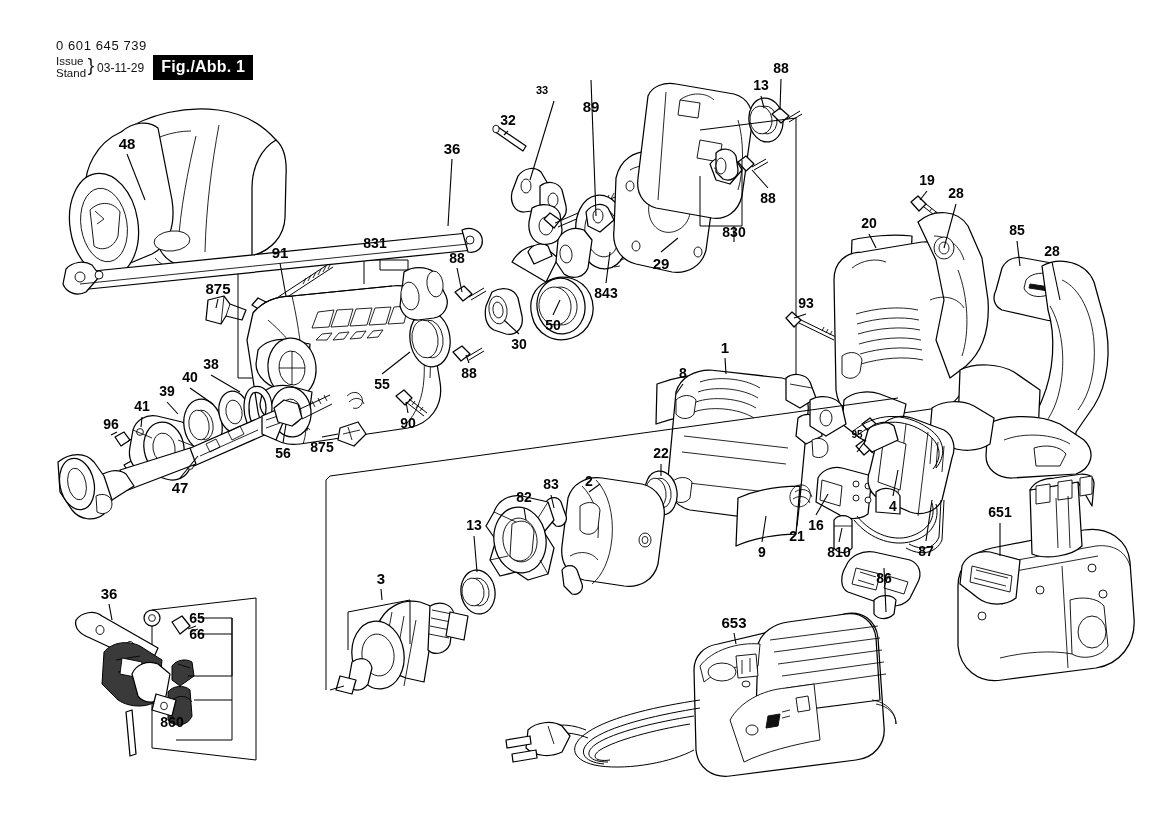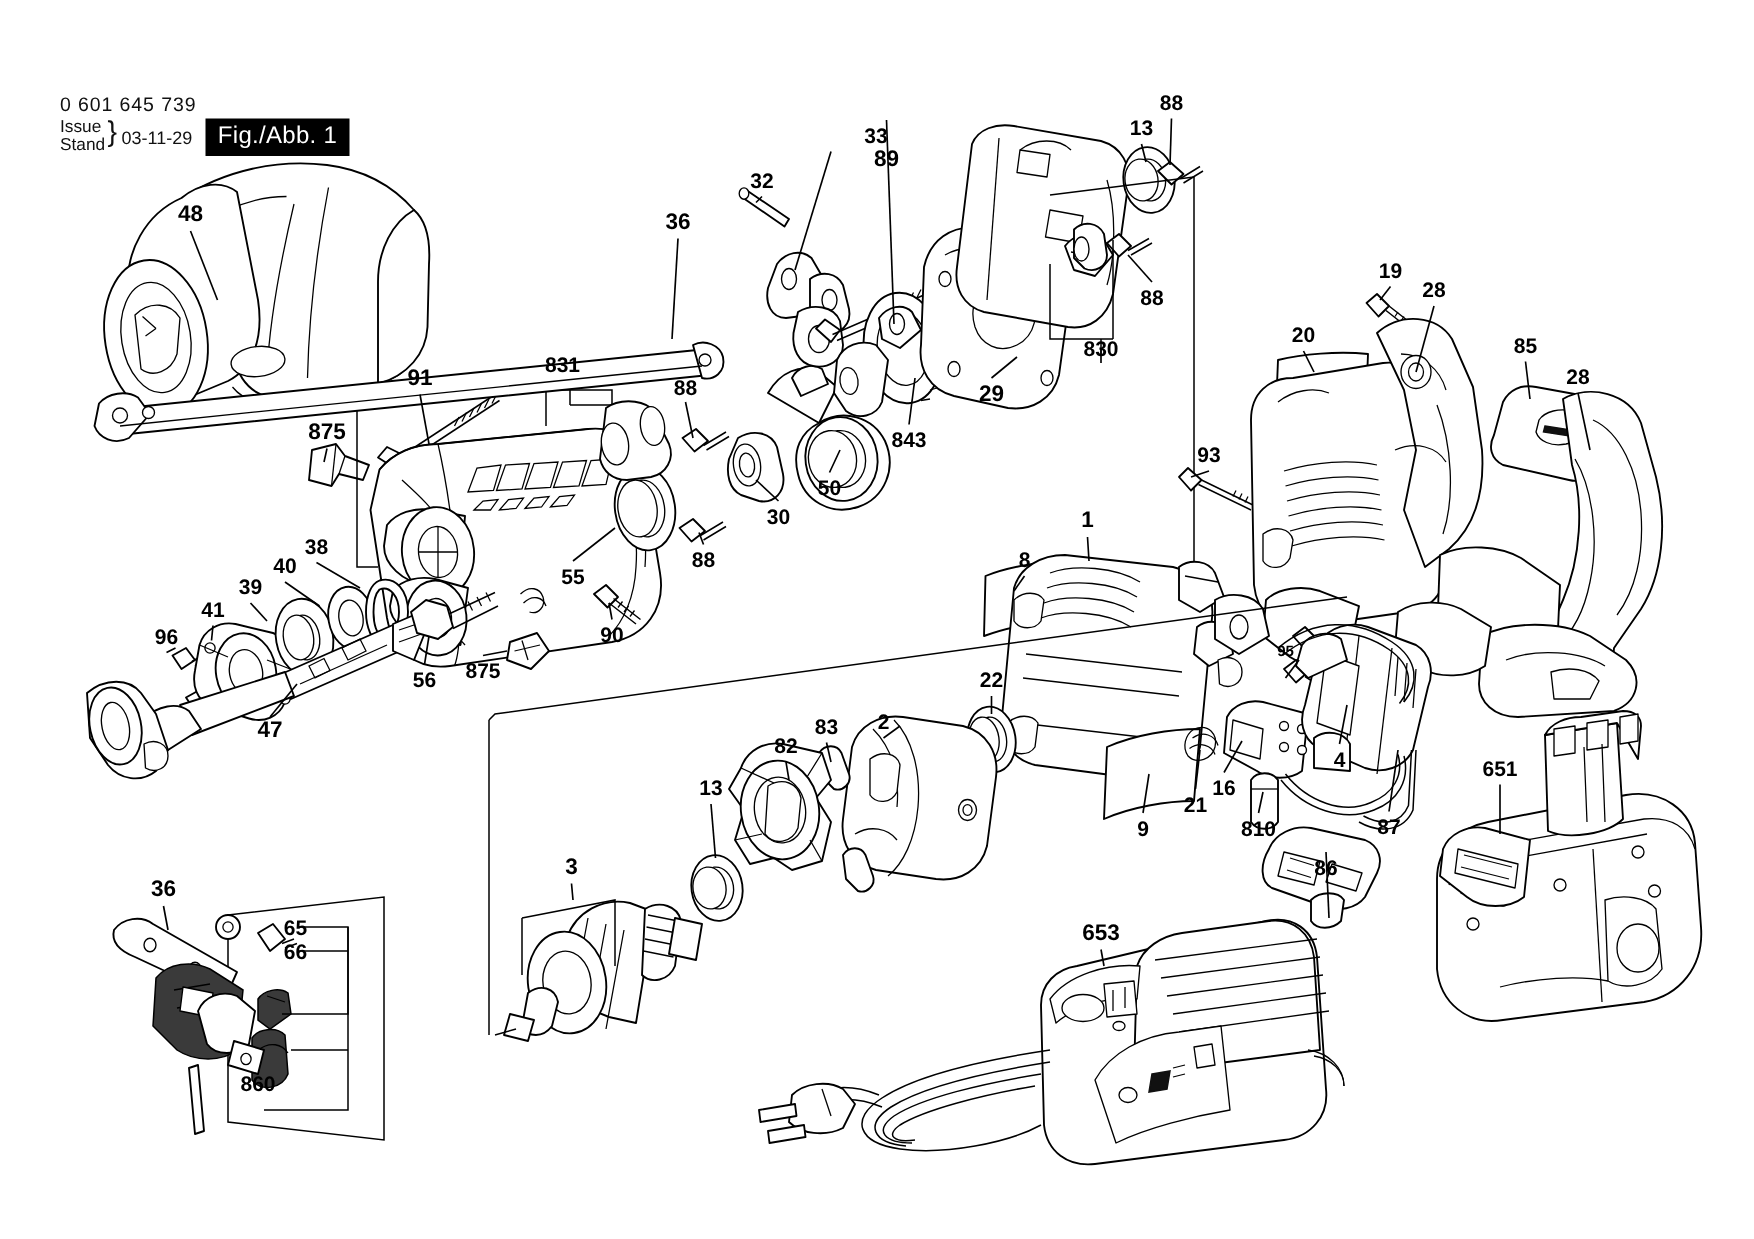--- a/index.html
+++ b/index.html
@@ -5,37 +5,37 @@
 <style>
   html,body{margin:0;padding:0;background:#ffffff;}
   body{font-family:"Liberation Sans",sans-serif;}
   #page{
     position:relative;
     width:1169px;height:826px;
     background:#ffffff;
     overflow:hidden;
   }
   
-  #header{position:absolute;left:40px;top:38px;margin-top:24px;}
+  #header{position:absolute;left:56px;top:38px;}
   .hdr-partno{
     font-size:13px;color:#111;letter-spacing:.6px;
     font-family:"Liberation Sans",sans-serif;white-space:nowrap;
   }
   .hdr-row2{display:flex;align-items:center;margin-top:2px;}
   .issue-stand{
     position:relative;font-size:11.5px;line-height:11.5px;color:#111;
     padding-right:9px;
   }
   .issue-stand .l1,.issue-stand .l2{display:block;}
   .brace{
     position:absolute;right:1px;top:-1px;font-size:19px;line-height:19px;
   }
   .hdr-date{font-size:12px;color:#111;margin-left:2px;white-space:nowrap;}
   .fig-badge{
-    background:#000;color:#fff;font-weight:normal;font-size:16px;
+    background:#000;color:#fff;font-weight:bold;font-size:16px;
     padding:3px 8px 4px 8px;margin-left:9px;letter-spacing:.2px;
     white-space:nowrap;
   }
   
   #footer{
     position:absolute;right:29px;bottom:34px;
     text-align:left;font-size:11.5px;line-height:13.2px;color:#111;
   }
   #footer div{white-space:nowrap;}
   
@@ -731,21 +731,21 @@
       <div class="lbl" style="left: 408px; top: 423px; font-size: 14px;">90</div>
       <div class="lbl" style="left: 382px; top: 384px; font-size: 14px;">55</div>
       <div class="lbl" style="left: 469px; top: 373px; font-size: 14px;">88</div>
       <div class="lbl" style="left: 457px; top: 258px; font-size: 14px;">88</div>
       <div class="lbl" style="left: 375px; top: 243px; font-size: 14px;">831</div>
       <div class="lbl" style="left: 519px; top: 344px; font-size: 14px;">30</div>
       <div class="lbl" style="left: 553px; top: 325px; font-size: 14px;">50</div>
       <div class="lbl" style="left: 606px; top: 293px; font-size: 14px;">843</div>
       <div class="lbl" style="left: 452px; top: 148px; font-size: 15px;">36</div>
       <div class="lbl" style="left: 508px; top: 120px; font-size: 14px;">32</div>
-      <div class="lbl" style="left: 584px; top: 90px; font-size: 14px;">33</div>
+      <div class="lbl" style="left: 542px; top: 90px; font-size: 11px;">33</div>
       <div class="lbl" style="left: 591px; top: 69px; font-size: 15px; margin-top: 37px;">89</div>
       <div class="lbl" style="left: 661px; top: 263px; font-size: 15px;">29</div>
       <div class="lbl" style="left: 761px; top: 85px; font-size: 14px;">13</div>
       <div class="lbl" style="left: 781px; top: 68px; font-size: 14px;">88</div>
       <div class="lbl" style="left: 768px; top: 198px; font-size: 14px;">88</div>
       <div class="lbl" style="left: 734px; top: 232px; font-size: 14px;">830</div>
       <div class="lbl" style="left: 927px; top: 180px; font-size: 14px;">19</div>
       <div class="lbl" style="left: 956px; top: 193px; font-size: 14px;">28</div>
       <div class="lbl" style="left: 869px; top: 223px; font-size: 14px;">20</div>
       <div class="lbl" style="left: 1017px; top: 230px; font-size: 14px;">85</div>

